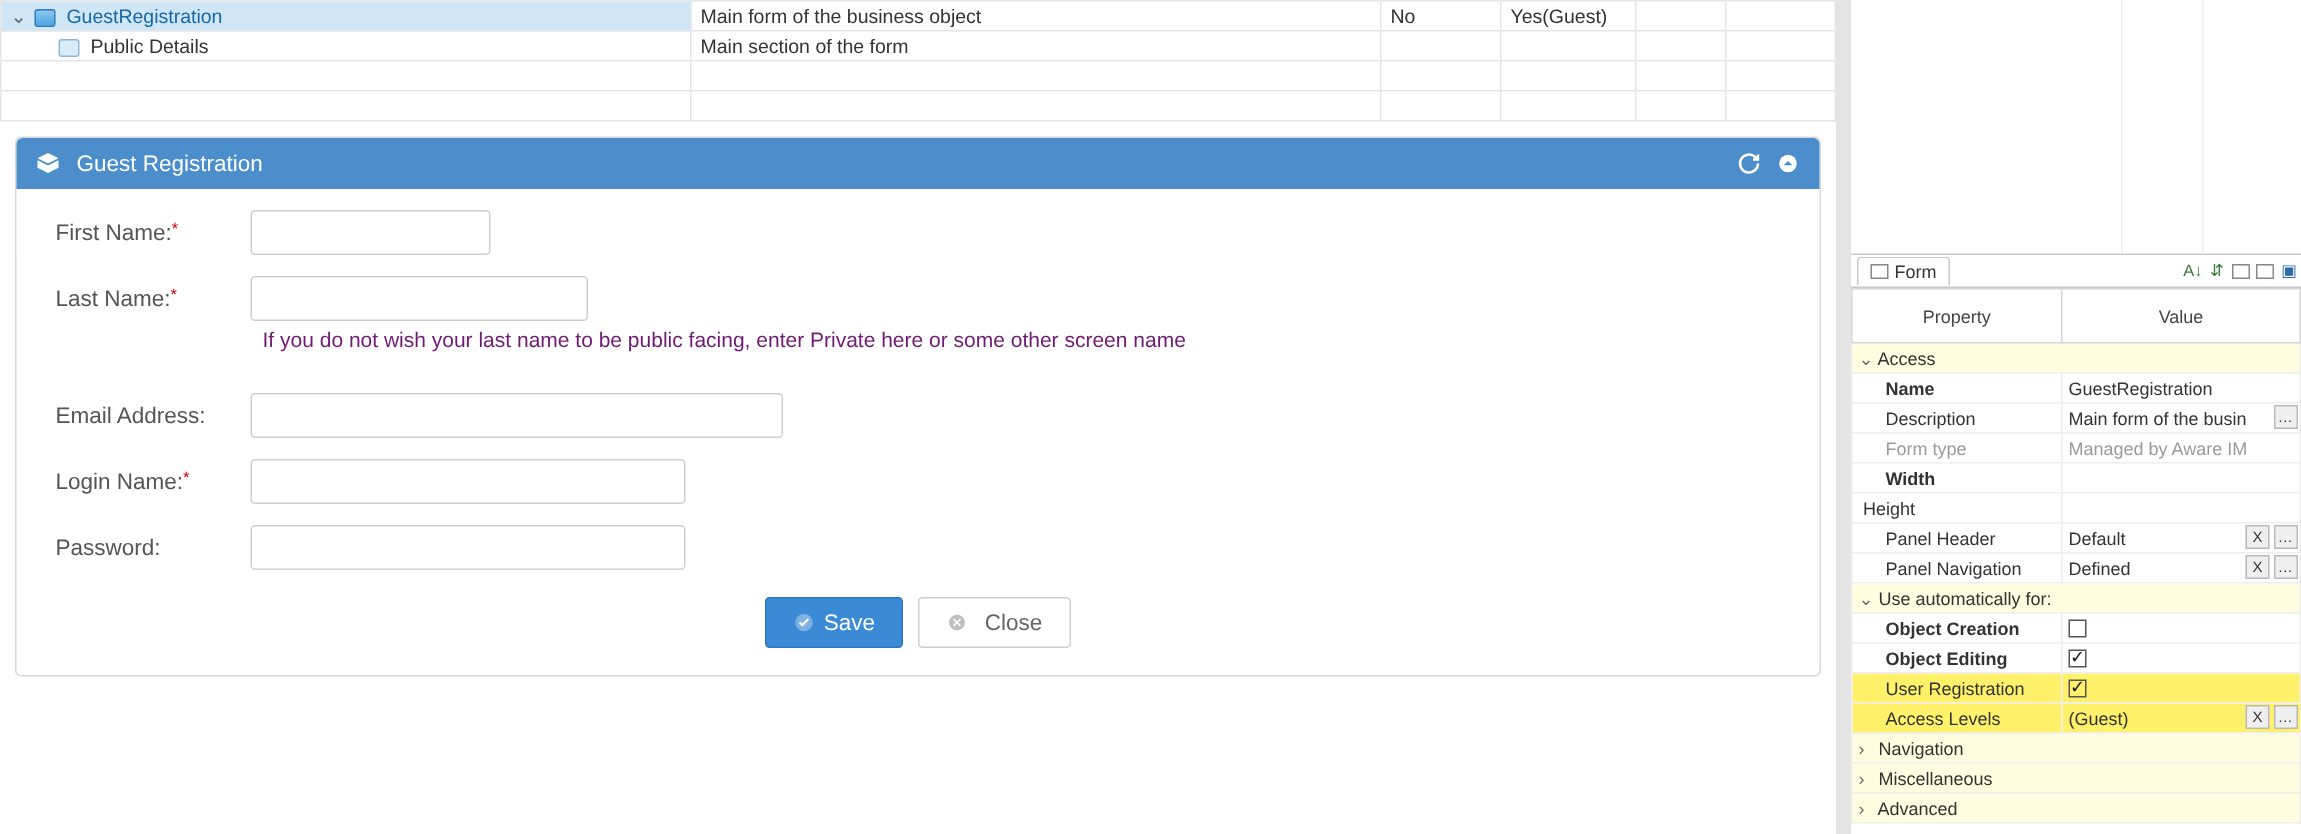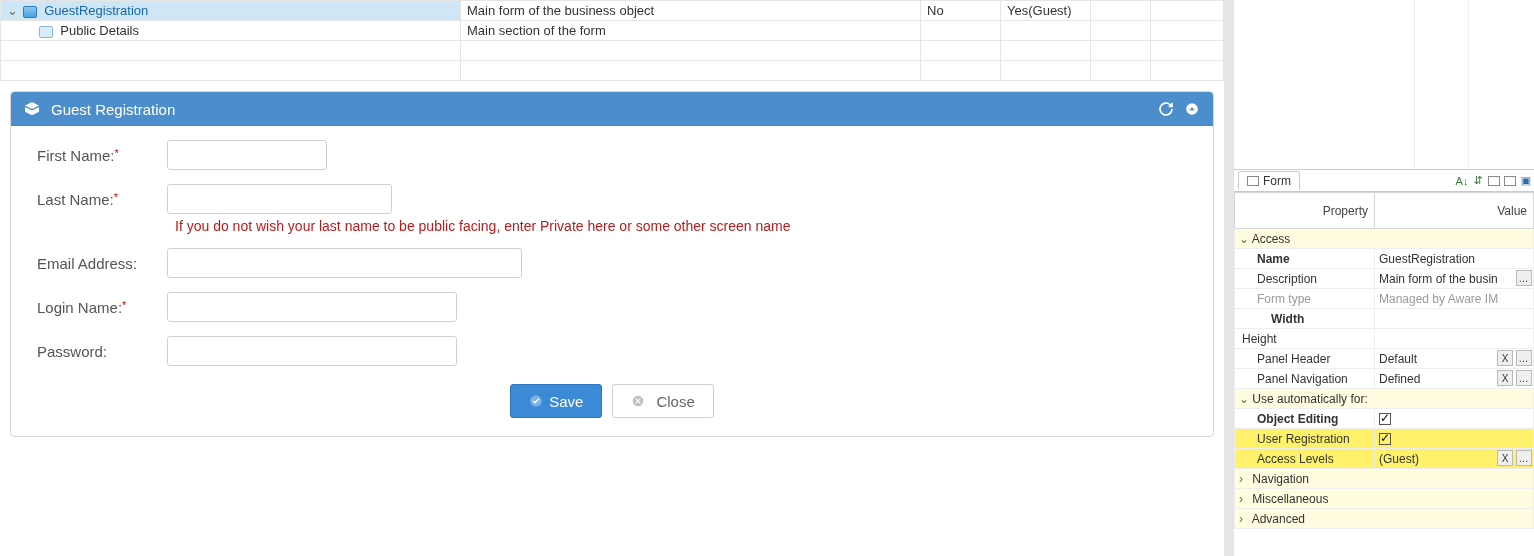--- a/index.html
+++ b/index.html
@@ -39,21 +39,21 @@
   .form-body{padding:14px 14px 18px 14px;}
   .frow{display:flex; align-items:center; margin-bottom:14px;}
   .frow.withhelp{margin-bottom:4px;}
   .flabel{width:130px; color:#555;font-size:15px; text-align:left;margin-left:12px;}
   .req{color:#d40000; font-size:11px; position:relative; top:-4px;}
   .finput{height:30px;border:1px solid #cfcfcf;border-radius:3px;padding:2px 6px;font-size:14px;}
   .finput.w1{width:160px;}
   .finput.w2{width:225px;}
   .finput.w3{width:355px;}
   .finput.w4{width:290px;}
-  .fhelp{color:#b91c1c;font-size:14px;margin:4px 0 14px 150px;}
+  .fhelp{color:#701a75;font-size:14px;margin:4px 0 28px 150px;}
   .fbuttons{display:flex;justify-content:center;gap:10px;margin-top:18px;}
   .btn{display:inline-flex;align-items:center;gap:6px;height:34px;padding:0 18px;border-radius:3px;font-size:15px;cursor:pointer;}
   .btn.save{background:#3a8ad6;color:#fff;border:1px solid #2f77bd;}
   .btn.close{background:#fff;color:#666;border:1px solid #cfcfcf;gap:11px;}
   .btn .bicon{width:14px;height:14px;display:inline-block;}
   
   
   .right-top{flex:0 0 170px;border-bottom:1px solid #ccc; position:relative;}
   .right-top .ghost-grid{position:absolute;inset:0;}
   .right-top .ghost-grid .gline{position:absolute;top:0;bottom:0;border-left:1px solid #eee;}
@@ -61,21 +61,21 @@
   .prop-tab{height:22px;display:flex;align-items:center;border-bottom:1px solid #c9c9c9;background:#fff;padding-left:4px;}
   .prop-tab .tab{display:inline-flex;align-items:center;gap:4px;border:1px solid #c9c9c9;border-bottom:none;background:#fff;padding:2px 8px;font-size:12px;border-top-left-radius:3px;border-top-right-radius:3px;}
   .prop-tab .tab .ticon{width:12px;height:10px;border:1px solid #888;background:#fff;display:inline-block;}
   .prop-tab .spacer{flex:1;}
   .prop-tab .tool{width:16px;height:16px;display:inline-flex;align-items:center;justify-content:center;color:#3a7a36;font-size:11px;cursor:pointer;}
   .prop-tab .tool.blue{color:#2a6da8;}
   .prop-tab .tool.box{border:1px solid #888;width:12px;height:10px;margin:0 2px;}
   
   .prop-grid{flex:1;overflow:auto;}
   .prop-grid table{width:100%;border-collapse:collapse;font-size:12px;}
-  .prop-grid th{background:#fff;border:1px solid #d6d6d6;text-align:right;font-weight:normal;color:#444;padding:2px 6px;height:36px;}
+  .prop-grid th{background:#fff;border:1px solid #d6d6d6;text-align:center;font-weight:normal;color:#444;padding:2px 6px;height:36px;}
   .prop-grid td{border:1px solid #eee;padding:1px 4px;height:20px;}
   .prop-grid td.key{width:140px;}
   .group-row td{background:#fffcdf;color:#333;}
   .group-caret{display:inline-block;width:10px;color:#666;}
   .bold{font-weight:bold;}
   .gray{color:#9a9a9a;}
   .hl td{background:#fff26a;}
   .val-cell{position:relative;}
   .xbtn{position:absolute;right:20px;top:1px;width:16px;height:16px;border:1px solid #b9b9b9;background:#efefef;display:flex;align-items:center;justify-content:center;font-size:10px;cursor:pointer;}
   .dotbtn{position:absolute;right:1px;top:1px;width:16px;height:16px;border:1px solid #b9b9b9;background:#efefef;display:flex;align-items:center;justify-content:center;font-size:10px;cursor:pointer;letter-spacing:1px;}
@@ -244,21 +244,21 @@
           <td class="key"><span style="margin-left:18px">Description</span></td>
           <td class="val-cell"><span>Main form of the busin</span>
             <span class="dotbtn">…</span>
           </td>
         </tr>
         <tr>
           <td class="key"><span style="margin-left:18px" class="gray">Form type</span></td>
           <td class="gray">Managed by Aware IM</td>
         </tr>
         <tr>
-          <td class="key"><span style="margin-left:32px" class="bold">Width</span></td>
+          <td class="key"><span style="margin-left:18px" class="bold">Width</span></td>
           <td></td>
         </tr>
         <tr>
           <td class="key"><span style="margin-left:3px">Height</span></td>
           <td></td>
         </tr>
         <tr>
           <td class="key"><span style="margin-left:18px">Panel Header</span></td>
           <td class="val-cell"><span>Default</span>
             <span class="xbtn">X</span>
@@ -267,20 +267,24 @@
         </tr>
         <tr>
           <td class="key"><span style="margin-left:18px">Panel Navigation</span></td>
           <td class="val-cell"><span>Defined</span>
             <span class="xbtn">X</span>
             <span class="dotbtn">…</span>
           </td>
         </tr>
         <tr class="group-row">
           <td colspan="2"><span class="group-caret">⌄</span> <span>Use automatically for:</span></td>
+        </tr>
+        <tr>
+          <td class="key"><span style="margin-left:18px" class="bold">Object Creation</span></td>
+          <td><span class="chk"></span></td>
         </tr>
         <tr>
           <td class="key"><span style="margin-left:18px" class="bold">Object Editing</span></td>
           <td><span class="chk checked"></span></td>
         </tr>
         <tr class="hl">
           <td class="key"><span style="margin-left:18px">User Registration</span></td>
           <td><span class="chk checked"></span></td>
         </tr>
         <tr class="hl">

